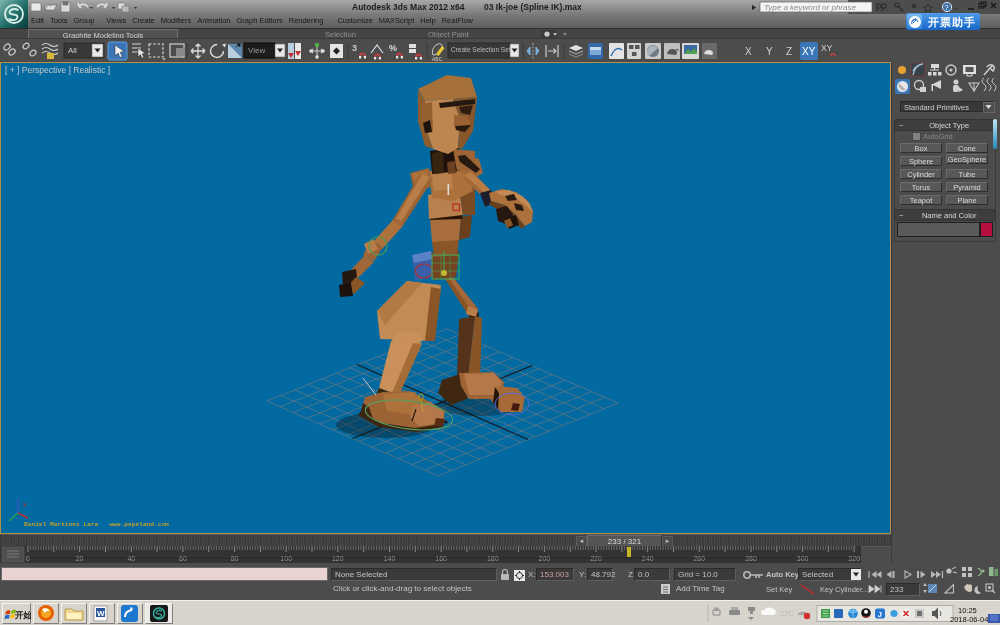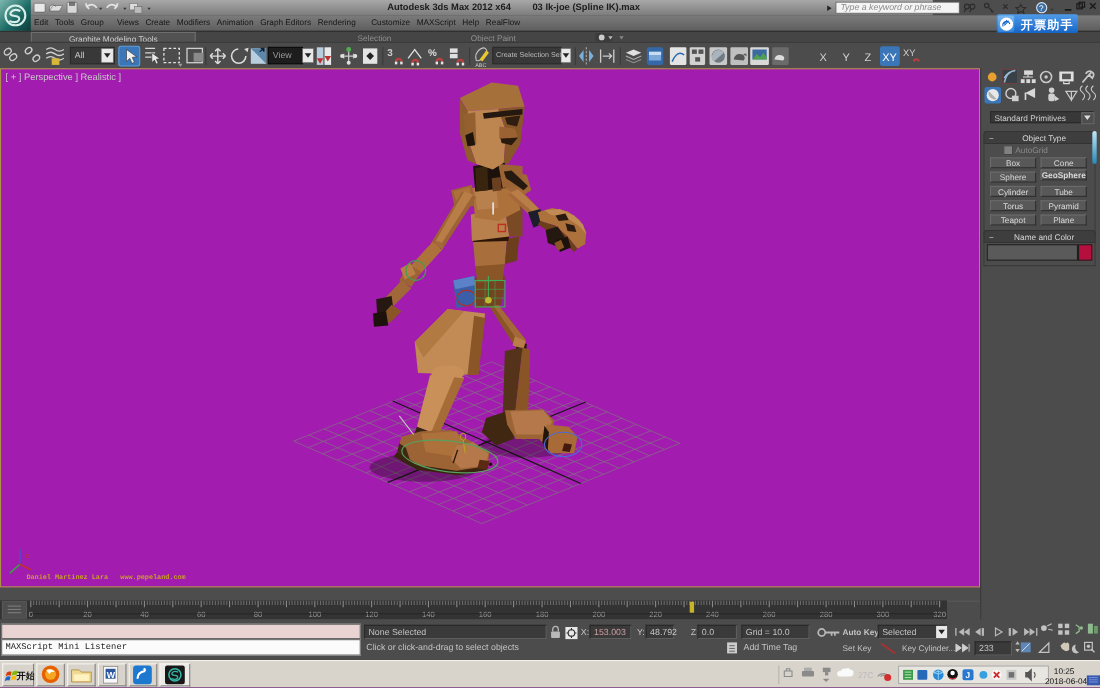--- a/index.html
+++ b/index.html
@@ -7,21 +7,21 @@
 #app{position:relative;width:1000px;height:625px;}
 .abs{position:absolute;}
 
 #titlebar{left:0;top:0;width:848px;height:14px;background:linear-gradient(#a8a8a8,#7c7c7c);}
 #menubar{left:0;top:14px;width:1000px;height:14px;background:linear-gradient(#7b7b7b,#5e5e5e);}
 .menu-item{display:inline-block;color:#161616;font-size:7.5px;padding:0 3px;line-height:13px;vertical-align:top;}
 #logo{left:0;top:0;width:28px;height:28px;background:linear-gradient(135deg,#7db8b0,#1d6b66 55%,#0c3b3a);z-index:5;}
 #ribbonrow{left:0;top:28px;width:1000px;height:10px;background:#454545;border-top:1px solid #2e2e2e;box-sizing:border-box;}
 #toolbar{left:0;top:38px;width:1000px;height:24px;background:#4c4c4c;border-top:1px solid #3a3a3a;box-sizing:border-box;}
 
-#viewport{left:0;top:62px;width:891px;height:472px;background:#a21caf;border:1px solid #ab9245;box-sizing:border-box;}
+#viewport{left:0;top:62px;width:891px;height:472px;background:#0369a1;border:1px solid #ab9245;box-sizing:border-box;}
 #vplabel{left:4px;top:2px;color:#c8c8c8;font-size:8.5px;letter-spacing:0px;}
 
 #cmdpanel{left:891px;top:62px;width:109px;height:538px;background:#4c4c4c;border-left:1px solid #3a3a3a;box-sizing:border-box;}
 .rollout{position:absolute;left:2px;width:100px;background:#3e3e3e;border:1px solid #333;border-radius:3px 3px 0 0;color:#d6d6d6;font-size:7.5px;text-align:center;height:9px;padding-top:1px;}
 .pbtn{position:absolute;width:42px;height:10px;background:#585858;border:1px solid #6b6b6b;border-right-color:#2e2e2e;border-bottom-color:#2e2e2e;color:#d8d8d8;font-size:7.5px;text-align:center;line-height:10px;box-sizing:border-box;}
 
 #timeslider{left:0;top:534px;width:891px;height:12px;background:repeating-linear-gradient(90deg,#3c3c3c 0px,#3c3c3c 1.6px,#474747 1.6px,#474747 2.6px);border-top:1px solid #555;box-sizing:border-box;}
 #ruler{left:0;top:546px;width:861px;height:17px;background:#333333;}
 #statusbar{left:0;top:563px;width:1000px;height:37px;background:#4c4c4c;}
 .sfield{position:absolute;background:#3a3a3a;border:1px solid #2a2a2a;border-bottom-color:#5e5e5e;border-right-color:#5e5e5e;color:#c4c4c4;font-size:8px;box-sizing:border-box;padding:1px 0 0 3px;}
@@ -435,36 +435,41 @@
         <path d="M2.5 3 l6 0 l-3 4 Z" fill="#ddd"></path>
       </svg>
 
     <div class="rollout" style="top:57px;"><span style="float:left;margin-left:4px;">−</span>Object Type</div>
     <div class="abs" style="left:2px;top:67px;width:100px;height:84px;border:1px solid #3a3a3a;border-top:none;"></div>
     <div class="abs" style="left:20px;top:70px;width:7px;height:7px;background:#808080;border:1px solid #444;"></div>
     <div class="abs" style="left:31px;top:70px;color:#8a8a8a;font-size:7.5px;">AutoGrid</div>
     <div class="pbtn" style="left:8px;top:81px;">Box</div>
       <div class="pbtn" style="left:54px;top:81px;">Cone</div>
     <div class="pbtn" style="left:8px;top:94px;">Sphere</div>
-      <div class="pbtn" style="left:54px;top:92px;font-weight:bold;">GeoSphere</div>
+      <div class="pbtn" style="left:54px;top:92px;">GeoSphere</div>
     <div class="pbtn" style="left:8px;top:107px;">Cylinder</div>
       <div class="pbtn" style="left:54px;top:107px;">Tube</div>
     <div class="pbtn" style="left:8px;top:120px;">Torus</div>
       <div class="pbtn" style="left:54px;top:120px;">Pyramid</div>
     <div class="pbtn" style="left:8px;top:133px;">Teapot</div>
       <div class="pbtn" style="left:54px;top:133px;">Plane</div>
 
     <div class="rollout" style="top:147px;"><span style="float:left;margin-left:4px;">−</span>Name and Color</div>
     <div class="abs" style="left:2px;top:157px;width:100px;height:22px;border:1px solid #3a3a3a;border-top:none;"></div>
     <div class="abs" style="left:5px;top:160px;width:81px;height:13px;background:#5a5a5a;border:1px solid #1e1e1e;"></div>
     <div class="abs" style="left:88px;top:160px;width:11px;height:13px;background:#b50f3e;border:1px solid #1e1e1e;"></div>
 
     <div class="abs" style="left:101px;top:57px;width:4px;height:30px;background:linear-gradient(#bfe8f8,#2888b8);border-radius:2px;"></div>
   </div>
 
+  <div id="timeslider" class="abs">
+    <div style="position:absolute;left:576px;top:1px;width:9px;height:9px;background:#4a4a4a;border:1px solid #5c5c5c;color:#bbb;font-size:6px;text-align:center;line-height:9px;">◄</div>
+    <div style="position:absolute;left:587px;top:0px;width:73px;height:11px;background:#555;border:1px solid #6a6a6a;border-bottom-color:#333;border-right-color:#333;color:#ddd;font-size:8px;text-align:center;line-height:11px;">233 / 321</div>
+    <div style="position:absolute;left:662px;top:1px;width:9px;height:9px;background:#4a4a4a;border:1px solid #5c5c5c;color:#bbb;font-size:6px;text-align:center;line-height:9px;">►</div>
+  </div>
   <div id="ruler" class="abs">
     <svg width="861" height="17">
       <rect x="0" y="0" width="861" height="17" fill="#333"></rect>
       <rect x="2" y="1" width="22" height="15" fill="#4e4e4e" stroke="#666" stroke-width="0.6"></rect>
       <g stroke="#888" stroke-width="0.8">
           <path d="M7 5 h12 M7 8 h12 M7 11 h12"></path>
         </g>
       <g id="ticks" stroke="#555" stroke-width="1">
           <line x1="28.0" y1="0" x2="28.0" y2="6" stroke="#8a8a8a"></line>
           <line x1="30.6" y1="0" x2="30.6" y2="4" stroke="#6a6a6a"></line>
@@ -808,21 +813,20 @@
           <text x="854.2" y="15">320</text>
         </g>
       <rect x="627" y="1" width="4" height="10" fill="#c8b428"></rect>
       <path d="M28 12 H856" stroke="#222" stroke-width="0.7"></path>
     </svg>
   </div>
   <div class="abs" style="left:861px;top:546px;width:30px;height:17px;background:#4c4c4c;border-top:1px solid #5a5a5a;box-sizing:border-box;"></div>
   <div id="statusbar" class="abs">
 
     <div class="abs" style="left:1px;top:4px;width:327px;height:14px;background:#e9d3d3;border:1px solid #6a6a6a;box-sizing:border-box;"></div>
-    <div class="abs" style="left:1px;top:18px;width:327px;height:15px;background:#fbfbfb;border:1px solid #6a6a6a;box-sizing:border-box;color:#222;font-size:8px;font-family:'Liberation Mono',monospace;padding:2px 0 0 3px;">MAXScript Mini Listener</div>
 
     <div class="sfield" style="left:331px;top:5px;width:166px;height:13px;">None Selected</div>
     <svg width="28" height="14" style="position:absolute;left:500px;top:5px;">
       <rect x="1" y="6" width="8" height="6" rx="1" fill="#b8b8b8"></rect>
         <path d="M2.5 6 v-2 a2.5 2.5 0 0 1 5 0 v2" stroke="#b8b8b8" fill="none" stroke-width="1.2"></path>
       <rect x="14" y="2" width="11" height="11" fill="#e8e8e8"></rect>
         <circle cx="19.5" cy="7.5" r="3" fill="none" stroke="#333" stroke-width="1"></circle>
         <path d="M19.5 3 v2 M19.5 10 v2 M15 7.5 h2 M22 7.5 h2" stroke="#333" stroke-width="1"></path>
     </svg>
     <div class="slabel" style="left:528px;top:7px;">X:</div>

